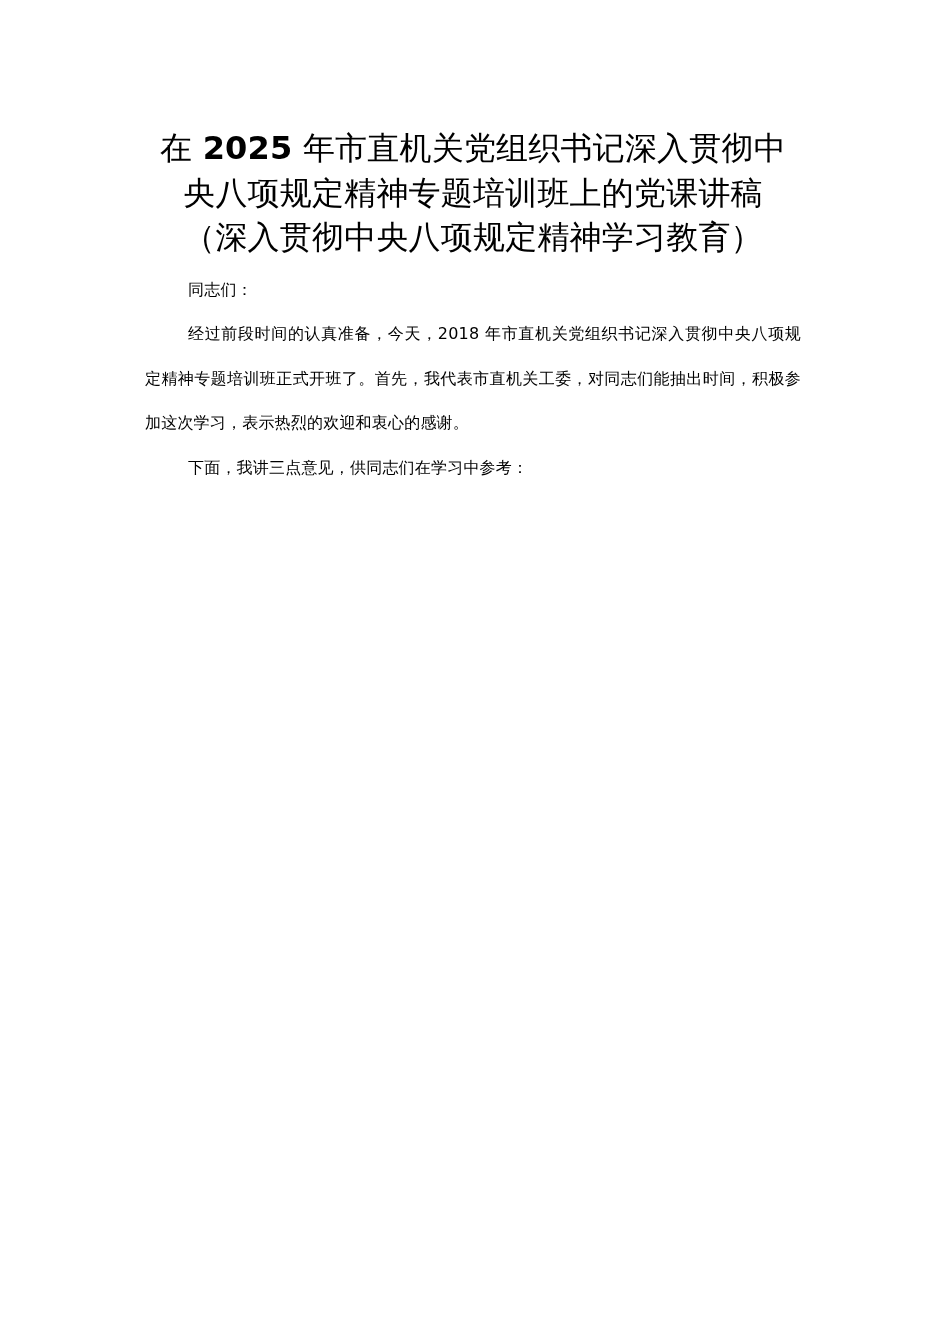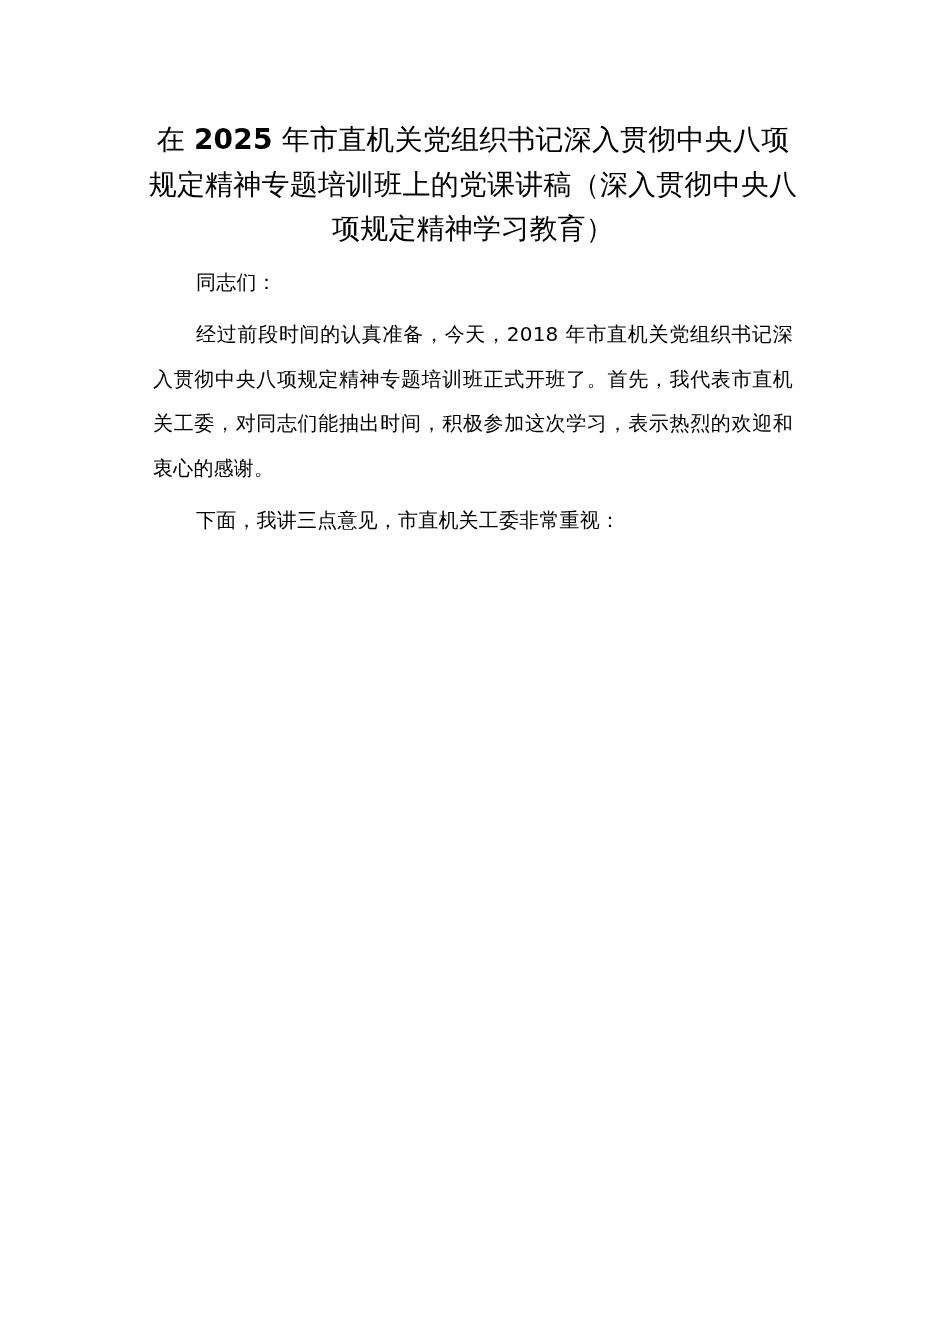--- a/index.html
+++ b/index.html
@@ -15,42 +15,42 @@
       font-family: "DejaVu Sans", "Liberation Sans", sans-serif;
       color: #000000;
     }
     .page {
       position: absolute;
       left: 145px;
       top: 118px;
       width: 656px;
     }
     .title {
-      font-size: 28px;
+      font-size: 32px;
       line-height: 44.5px;
       text-align: center;
-      margin: 0;
+      margin: 8px;
       font-weight: normal;
       letter-spacing: 0.2px;
     }
     .title b {
       font-weight: bold;
     }
     .para {
-      font-size: 20px;
+      font-size: 16px;
       line-height: 44.5px;
-      margin: 8px;
+      margin: 0;
       text-indent: 43px;
       text-align: justify;
       text-align-last: left;
       letter-spacing: 0.2px;
       word-break: break-all;
     }
   </style>
 </head>
 <body>
 
 <div class="page">
   <h1 class="title"><span>在 </span><b>2025</b><span> 年市直机关党组织书记深入贯彻中央八项规定精神专题培训班上的党课讲稿（深入贯彻中央八项规定精神学习教育）</span></h1>
   <p class="para">同志们：</p>
   <p class="para">经过前段时间的认真准备，今天，2018 年市直机关党组织书记深入贯彻中央八项规定精神专题培训班正式开班了。首先，我代表市直机关工委，对同志们能抽出时间，积极参加这次学习，表示热烈的欢迎和衷心的感谢。</p>
-  <p class="para">下面，我讲三点意见，市直机关工委非常重视：</p>
+  <p class="para">下面，我讲三点意见，供同志们在学习中参考：</p>
 </div>
 
 </body></html>

